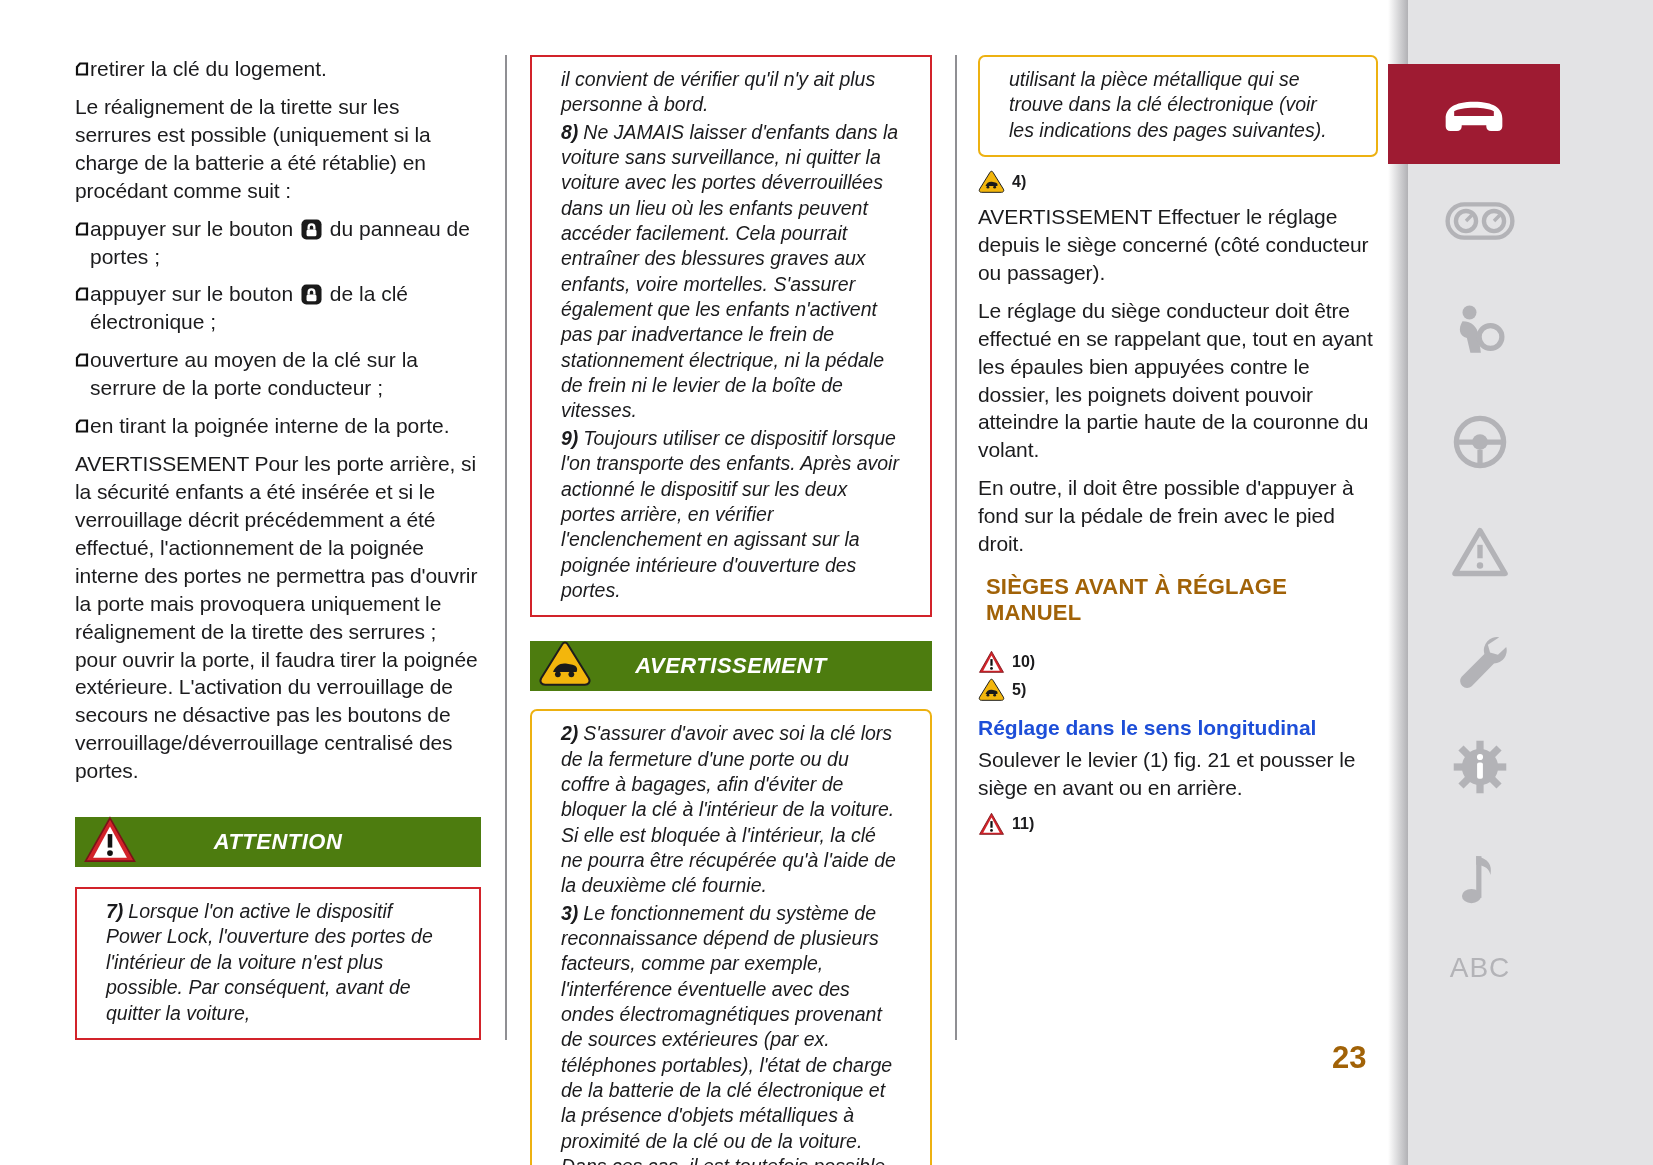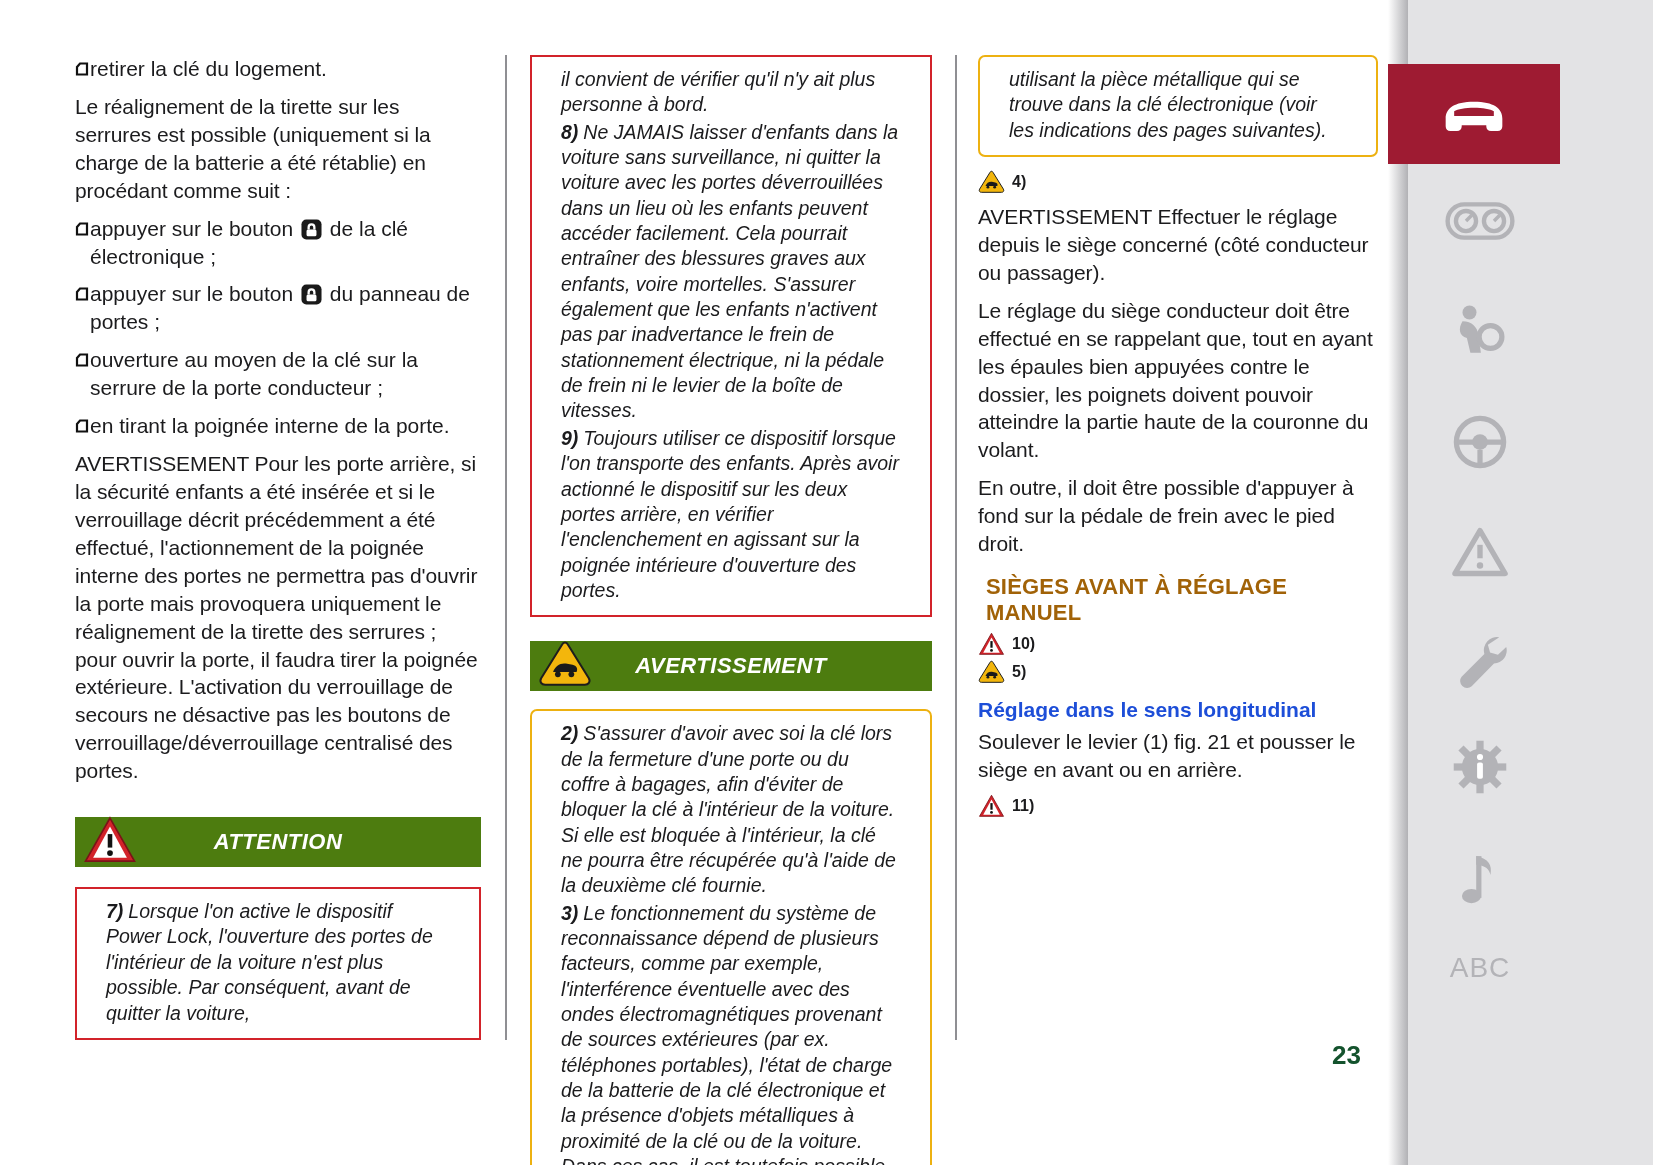--- a/index.html
+++ b/index.html
@@ -38,21 +38,21 @@
   .ref-num{font-weight:bold;font-size:16px;}
 
   
   #sidebar{position:absolute;left:1408px;top:0;width:245px;height:1165px;background:#e3e3e5;}
   #sidebar-shadow{position:absolute;left:1388px;top:0;width:20px;height:1165px;
       background:linear-gradient(to right,rgba(100,100,105,0),rgba(100,100,108,0.5));}
   #car-tab{position:absolute;left:1388px;top:64px;width:172px;height:100px;background:#9e1b32;
       display:flex;align-items:center;justify-content:center;}
   .side-ic{position:absolute;left:1436px;width:88px;display:flex;justify-content:center;align-items:center;}
   #abc-tab{font-size:28px;font-weight:normal;color:#b3b3b7;letter-spacing:1px;}
-  #page-num{position:absolute;left:1332px;top:1040px;font-size:26px;font-weight:bold;color:#14532d;}
+  #page-num{position:absolute;left:1332px;top:1040px;font-size:31px;font-weight:bold;color:#a16207;}
   svg{display:block;}
   .inline-svg{display:inline-block;}
 </style>
 </head>
 <body>
 
 <svg width="0" height="0" style="position:absolute">
   <defs>
     <symbol id="sym-bullet" viewBox="0 0 14 14">
       <path d="M2 5 L5 1.5 H12 V12.5 H2 Z" fill="none" stroke="#111" stroke-width="2.2"></path>
@@ -137,33 +137,33 @@
     <p class="body">Le réalignement de la tirette sur les serrures est possible (uniquement si la charge de la batterie a été rétablie) en procédant comme suit :</p>
     <div class="bullet">
       <svg class="bullet-ic">
           <use href="#sym-bullet"></use>
         </svg>
       <span>
         <span>appuyer sur le bouton</span>
         <svg class="lock-ic inline-svg">
             <use href="#sym-lock"></use>
           </svg>
-        <span>de la clé électronique ;</span>
+        <span>du panneau de portes ;</span>
       </span>
     </div>
     <div class="bullet">
       <svg class="bullet-ic">
           <use href="#sym-bullet"></use>
         </svg>
       <span>
         <span>appuyer sur le bouton</span>
         <svg class="lock-ic inline-svg">
             <use href="#sym-lock"></use>
           </svg>
-        <span>du panneau de portes ;</span>
+        <span>de la clé électronique ;</span>
       </span>
     </div>
     <div class="bullet">
       <svg class="bullet-ic">
           <use href="#sym-bullet"></use>
         </svg>
       <span>ouverture au moyen de la clé sur la serrure de la porte conducteur ;</span>
     </div>
     <div class="bullet">
       <svg class="bullet-ic">
@@ -227,21 +227,21 @@
         </svg>
       <span class="ref-num">4)</span>
     </div>
 
     <p class="body">AVERTISSEMENT Effectuer le réglage depuis le siège concerné (côté conducteur ou passager).</p>
     <p class="body">Le réglage du siège conducteur doit être effectué en se rappelant que, tout en ayant les épaules bien appuyées contre le dossier, les poignets doivent pouvoir atteindre la partie haute de la couronne du volant.</p>
     <p class="body">En outre, il doit être possible d'appuyer à fond sur la pédale de frein avec le pied droit.</p>
 
     <h2 class="h2">SIÈGES AVANT À RÉGLAGE MANUEL</h2>
 
-    <div class="icon-row" style="margin:6px 0 2px">
+    <div class="icon-row" style="margin:24px 0 2px">
       <svg class="small-ic">
           <use href="#sym-tri-red"></use>
         </svg>
       <span class="ref-num">10)</span>
     </div>
     <div class="icon-row" style="margin:4px 0 4px">
       <svg class="small-ic">
           <use href="#sym-yellow-warn"></use>
         </svg>
       <span class="ref-num">5)</span>

